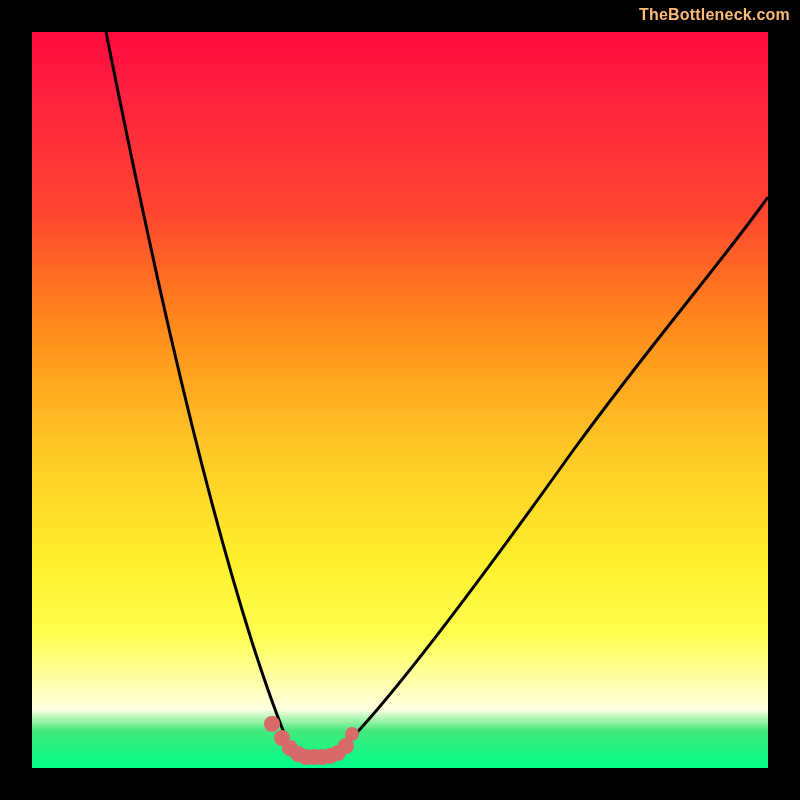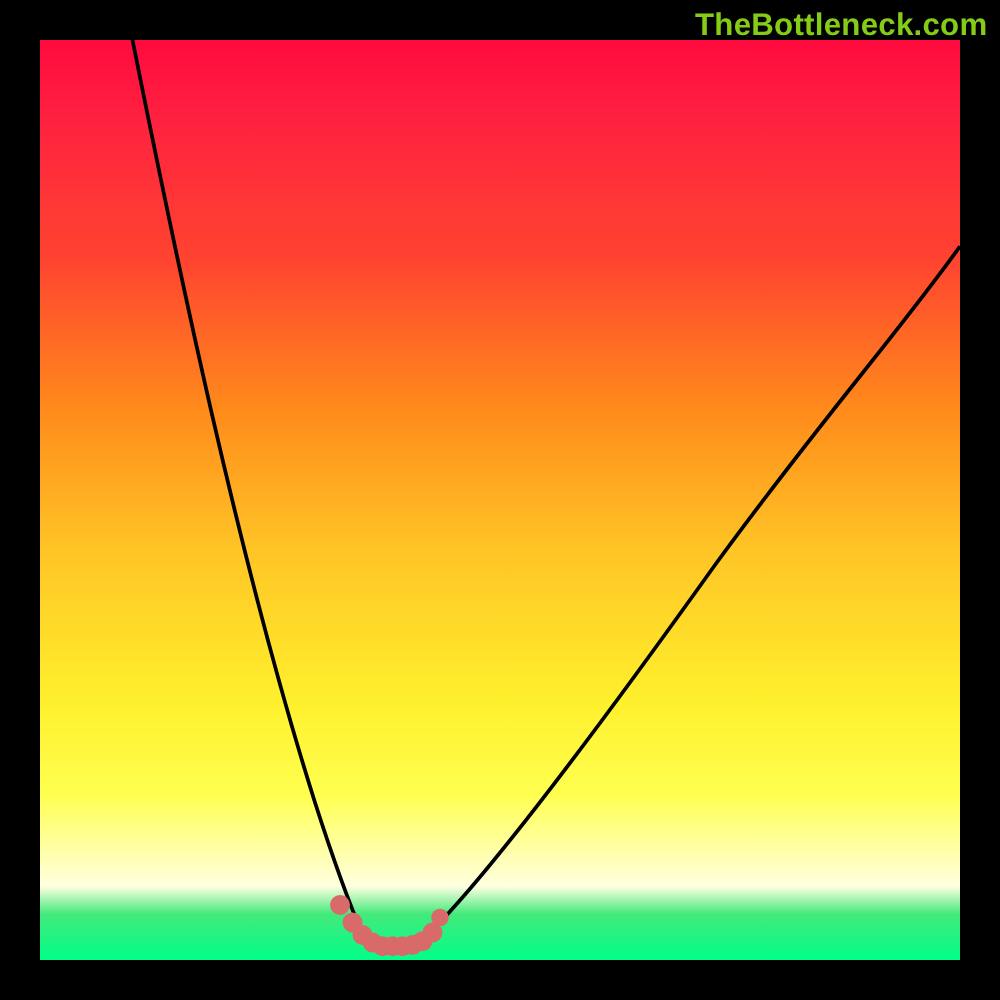--- a/index.html
+++ b/index.html
@@ -45,22 +45,22 @@
     );
   }
   svg.curves {
     position: absolute;
     inset: 0;
   }
   .watermark {
     position: absolute;
     top: 6px;
     right: 10px;
-    color: #84cc16;
-    font-size: 25px;
+    color: #fdba74;
+    font-size: 16px;
     font-weight: 600;
     letter-spacing: 0.2px;
     user-select: none;
   }
 </style>
 </head>
 <body>
 
 <div class="frame">
 

